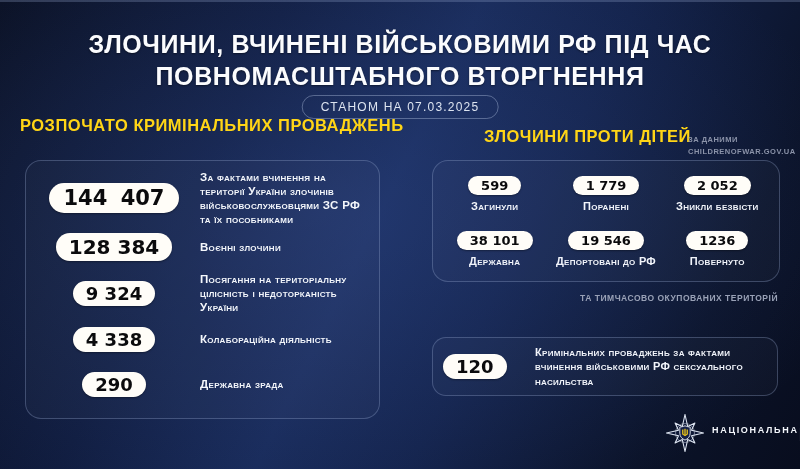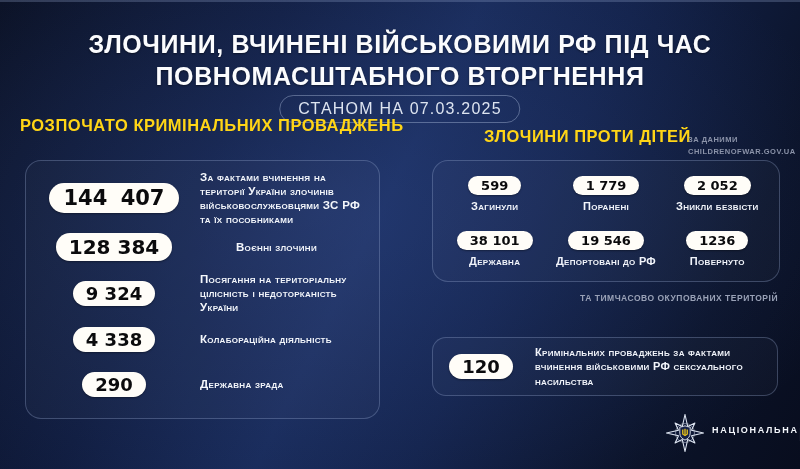--- a/index.html
+++ b/index.html
@@ -21,21 +21,21 @@
   
   .title{
     position:absolute;top:29px;left:0;right:0;text-align:center;
     font-weight:800;font-size:25px;line-height:1.26;letter-spacing:.6px;
     text-transform:uppercase;color:#fbfcfe;
     text-shadow:0 1px 2px rgba(0,0,0,.45);
   }
   .date-pill{
     position:absolute;top:95px;left:50%;transform:translateX(-50%);
     border:1px solid rgba(190,205,235,.38);border-radius:999px;
-    padding:4px 18px;font-size:16px;letter-spacing:1.2px;color:#dde4f0;white-space:nowrap;
+    padding:4px 18px;font-size:12px;letter-spacing:1.2px;color:#dde4f0;white-space:nowrap;
   }
   
   .sec-head{
     position:absolute;font-weight:800;font-size:16.5px;letter-spacing:.5px;
     color:#ffd516;white-space:nowrap;
   }
   .sec-head.left-h{left:20px;top:116px;}
   .sec-head.right-h{left:484px;top:127px;}
   .credit{
     position:absolute;left:688px;top:134px;font-size:7.5px;line-height:1.55;
@@ -57,21 +57,21 @@
     font-family:"DejaVu Sans",sans-serif;font-weight:700;white-space:nowrap;
     box-shadow:0 1px 2px rgba(0,0,0,.35);
   }
   .p-xl{font-size:21px;padding:3px 15px;word-spacing:6px;}
   .p-lg{font-size:20px;padding:2px 13px;}
   .p-md{font-size:18px;padding:2px 13px;}
   .p-sm{font-size:13px;padding:2px 13px;}
   
   .l-row{position:absolute;left:14px;right:8px;display:flex;align-items:center;}
   .r1{top:6px;height:62px;}
-  .r2{top:70px;height:32px;gap:36px;}
+  .r2{top:70px;height:32px;}
   .r3{top:106px;height:52px;}
   .r4{top:162px;height:32px;}
   .r5{top:206px;height:34px;text-align:center;}
   .l-pillcol{flex:0 0 148px;display:flex;justify-content:center;}
   .l-label{
     margin-left:12px;max-width:186px;
     font-variant:small-caps;font-weight:700;font-size:11.5px;line-height:1.22;
     letter-spacing:.3px;color:#f4f7fc;
   }
   
@@ -83,21 +83,21 @@
   .cell .pill{margin-bottom:5px;}
   .c-label{
     font-variant:small-caps;font-weight:700;font-size:11px;letter-spacing:.3px;
     color:#f2f5fb;white-space:nowrap;
   }
   .note{
     position:absolute;right:22px;top:292px;text-align:right;
     font-size:8.5px;line-height:1.6;letter-spacing:.5px;color:#99a1b6;font-weight:700;
   }
   
-  .sv-pillwrap{flex:0 0 76px;display:flex;justify-content:center;}
+  .sv-pillwrap{flex:0 0 76px;display:flex;}
   .sv-label{
     margin-left:16px;max-width:232px;
     font-variant:small-caps;font-weight:700;font-size:11px;line-height:1.3;
     letter-spacing:.3px;color:#f2f5fb;
   }
   
   .logo{position:absolute;left:666px;top:414px;display:flex;align-items:center;gap:8px;}
   .logo-text{display:flex;flex-direction:row;}
   .logo-l1{font-size:9px;font-weight:700;letter-spacing:1.7px;color:#f4f7fc;}
   .logo-l2{font-size:18.5px;font-weight:800;letter-spacing:.8px;line-height:1.05;color:#ffffff;}

